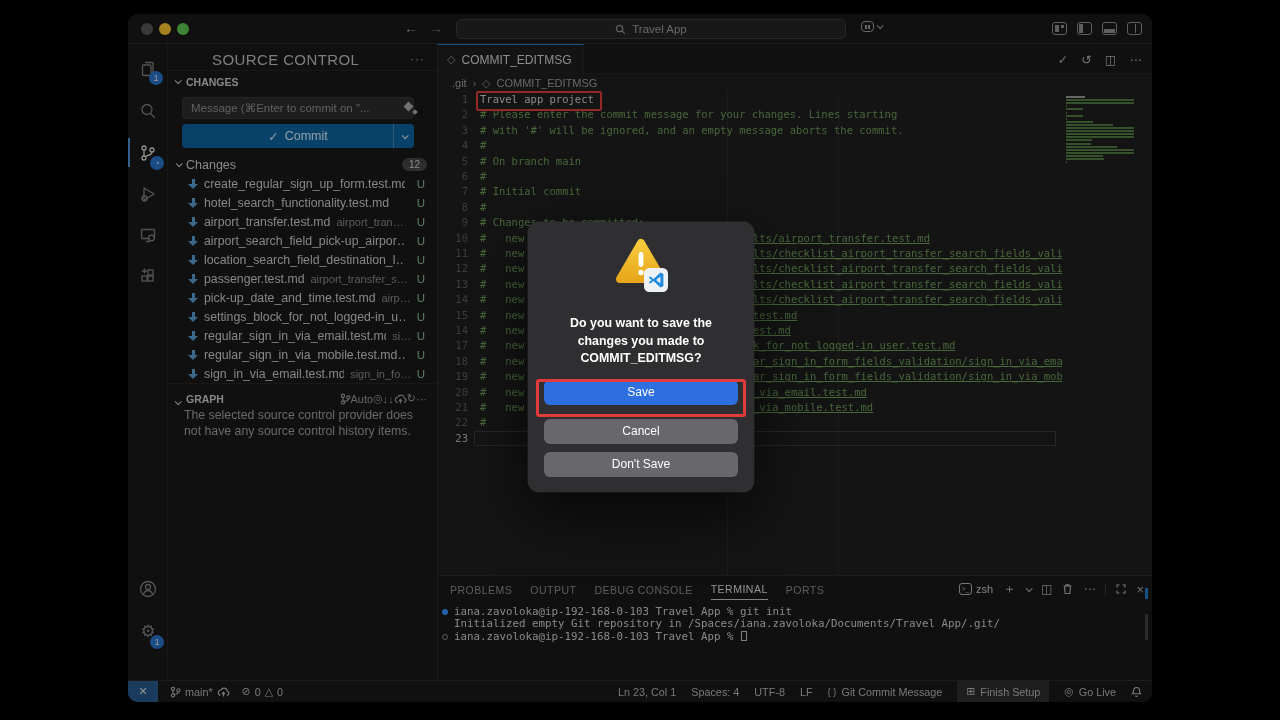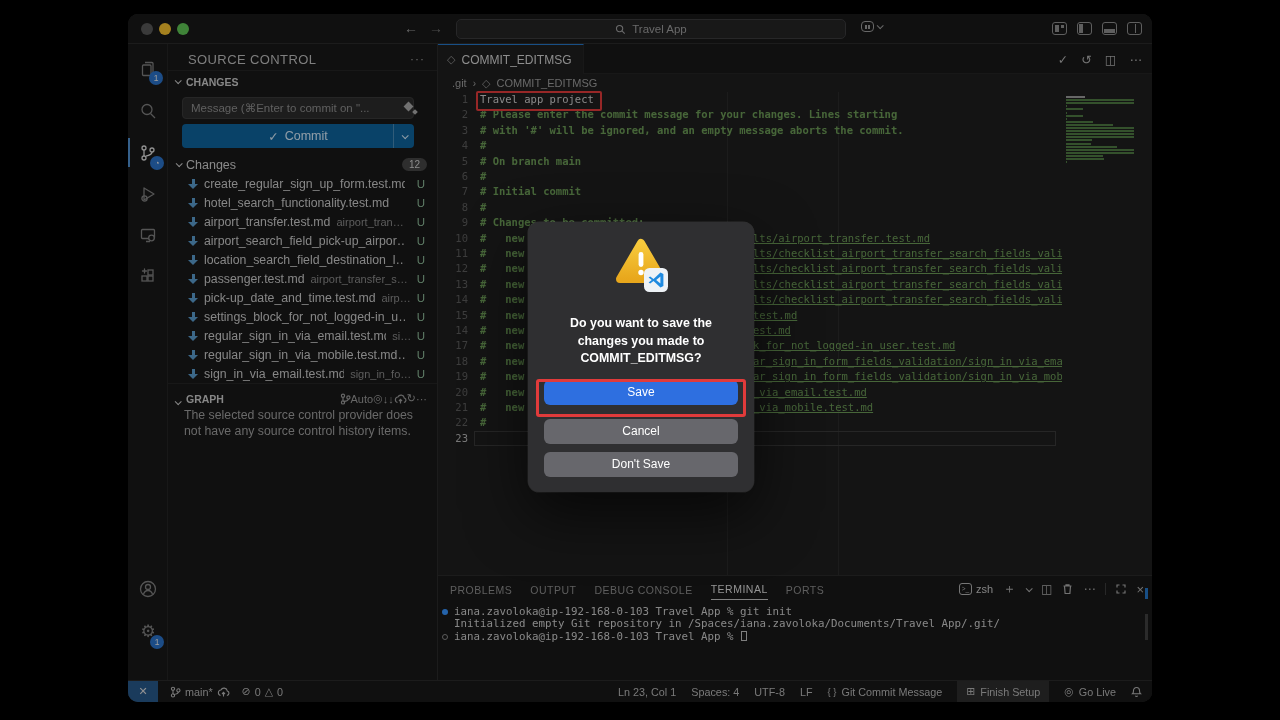--- a/index.html
+++ b/index.html
@@ -41,21 +41,21 @@
   .activitybar { position:absolute; left:0; top:30px; width:40px; bottom:22px; background:#181818; border-right:1px solid #252525; }
   .act { position:absolute; left:0; width:40px; height:41px; display:flex; align-items:center; justify-content:center; color:#7f7f7f; }
   .act.active { color:#dadada; }
   .act.active::before { content:''; position:absolute; left:0; top:6px; bottom:6px; width:2px; background:#4f8fd0; }
   .act svg { stroke:currentColor; fill:none; stroke-width:1.3; }
   .badge { position:absolute; border-radius:50%; background:#2a72c8; color:#eaeaea; font-size:8.5px;
     width:14px; height:14px; display:flex; align-items:center; justify-content:center; }
   
   .sidebar { position:absolute; left:40px; top:30px; width:270px; bottom:22px; background:#181818; border-right:1px solid #2a2a2a; font-size:12.5px; color:#cccccc; }
   .sb-header { position:absolute; top:4px; left:0; right:0; height:22px; display:flex; align-items:center; padding:0 12px 0 20px; }
-  .sb-title { font-size:13px; letter-spacing:.4px; color:#bdbdbd; }
+  .sb-title { font-size:15px; letter-spacing:.4px; color:#bdbdbd;margin-left:24px; }
   .dots { margin-left:auto; color:#9e9e9e; letter-spacing:1px; font-size:12px; }
   .sec-header { position:absolute; left:0; right:0; height:22px; display:flex; align-items:center; gap:6px; padding:0 10px 0 7px;
     font-size:10.5px; font-weight:bold; color:#c9c9c9; border-top:1px solid #242424; }
   .sec-changes { top:26px; }
   .msg-input { position:absolute; left:14px; top:53px; width:232px; height:22px; background:#2c2c2c;
     border:1px solid #3a3a3a; border-radius:4px; color:#8f8f8f; font-size:11.5px; padding:0 22px 0 8px;
     font-family:"Liberation Sans","DejaVu Sans",sans-serif; }
   .msg-input::placeholder { color:#8f8f8f; }
   .sparkle { position:absolute; right:20px; top:58px; width:12px; height:12px; }
   .sparkle i, .sparkle b { position:absolute; background:#a9a9a9; transform:rotate(45deg); }
@@ -87,21 +87,21 @@
   .diamond { color:#8f8f8f; font-size:11px; }
   .mod-dot { margin-left:auto; width:7px; height:7px; border-radius:50%; background:#c4c4c4; }
   .tab-actions { position:absolute; right:10px; top:0; height:30px; display:flex; align-items:center; gap:13px; color:#b0b0b0; font-size:12.5px; }
   .breadcrumb { position:absolute; top:30px; left:0; right:0; height:18px; display:flex; align-items:center; gap:6px; padding-left:14px; color:#9d9d9d; font-size:11px; }
   .code { position:absolute; top:48px; left:0; right:0; bottom:0; font-family:"DejaVu Sans Mono","Liberation Mono",monospace; font-size:10.5px; overflow:hidden; }
   .ruler { position:absolute; top:0; bottom:0; width:1px; background:#2b2b2b; }
   .code-row { position:absolute; left:0; right:0; height:15.4px; line-height:15.4px; }
   .ln { position:absolute; left:0; width:30px; text-align:right; color:#5c5c5c; }
   .ln.on { color:#b3b3b3; }
   .ctext { position:absolute; left:42px; white-space:pre; color:#cccccc; }
-  .ctext.comment { color:#6a9955;font-weight:bold; }
+  .ctext.comment { color:#6a9955; }
   .pathfrag { position:absolute; left:315px; white-space:pre; color:#6a9955; text-decoration:underline; }
   .cur-box { position:absolute; left:36px; right:96px; top:0; height:15.4px; border:1px solid #3a3a3a; }
   .minimap { position:absolute; right:12px; top:2px; width:78px; bottom:0; background:#1f1f1f; }
   .mm-bar { position:absolute; left:4px; height:2px; }
   .annotation-line { position:absolute; left:348px; top:77px; width:126px; height:20px; border:2.5px solid #e13b3b; border-radius:2px; z-index:10; }
   
   .panel { position:absolute; left:310px; top:561px; right:0; height:105px; background:#181818; border-top:1px solid #2a2a2a; }
   .panel-tabs { position:absolute; top:0; left:12px; height:26px; display:flex; align-items:center; gap:18px; }
   .pt { font-size:10.5px; letter-spacing:.5px; color:#8c8c8c; padding:5px 0 4px; }
   .pt.active { color:#dddddd; border-bottom:1px solid #c2c2c2; }

